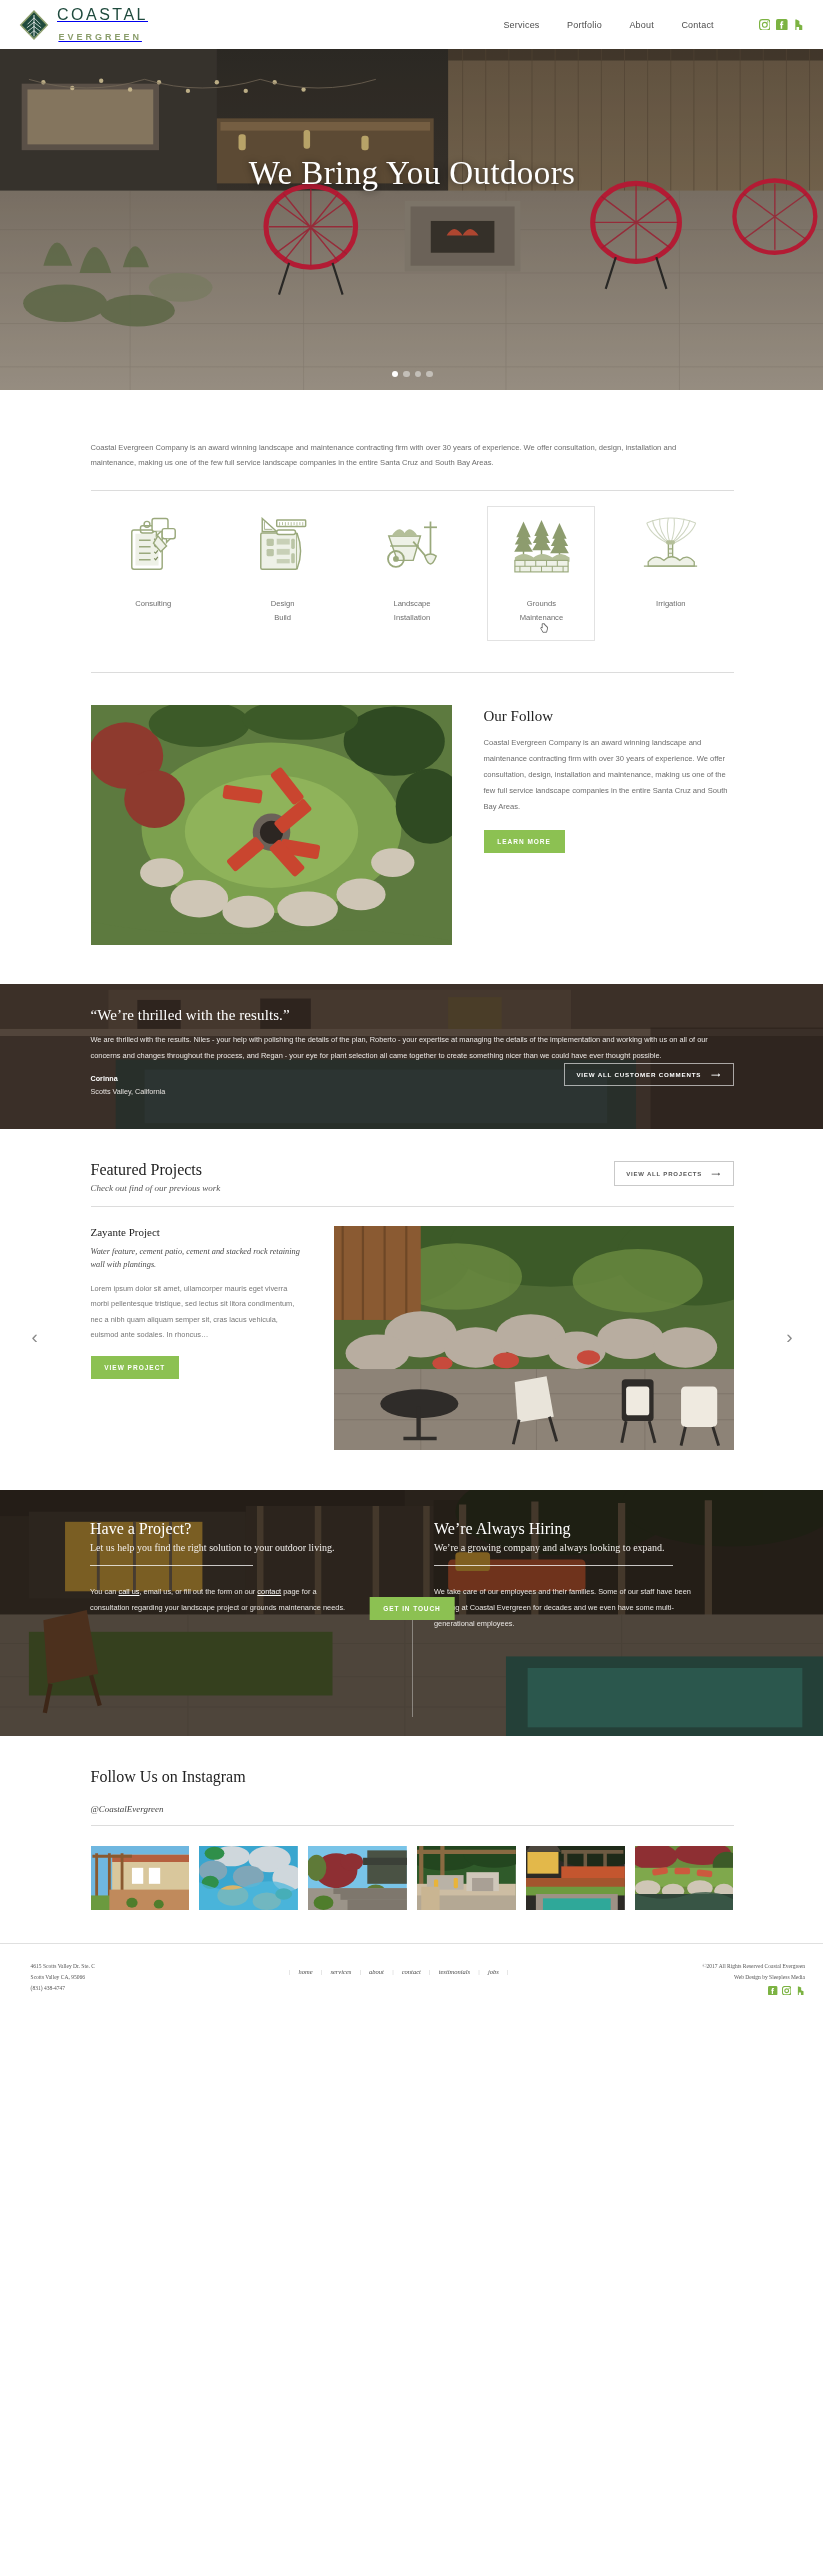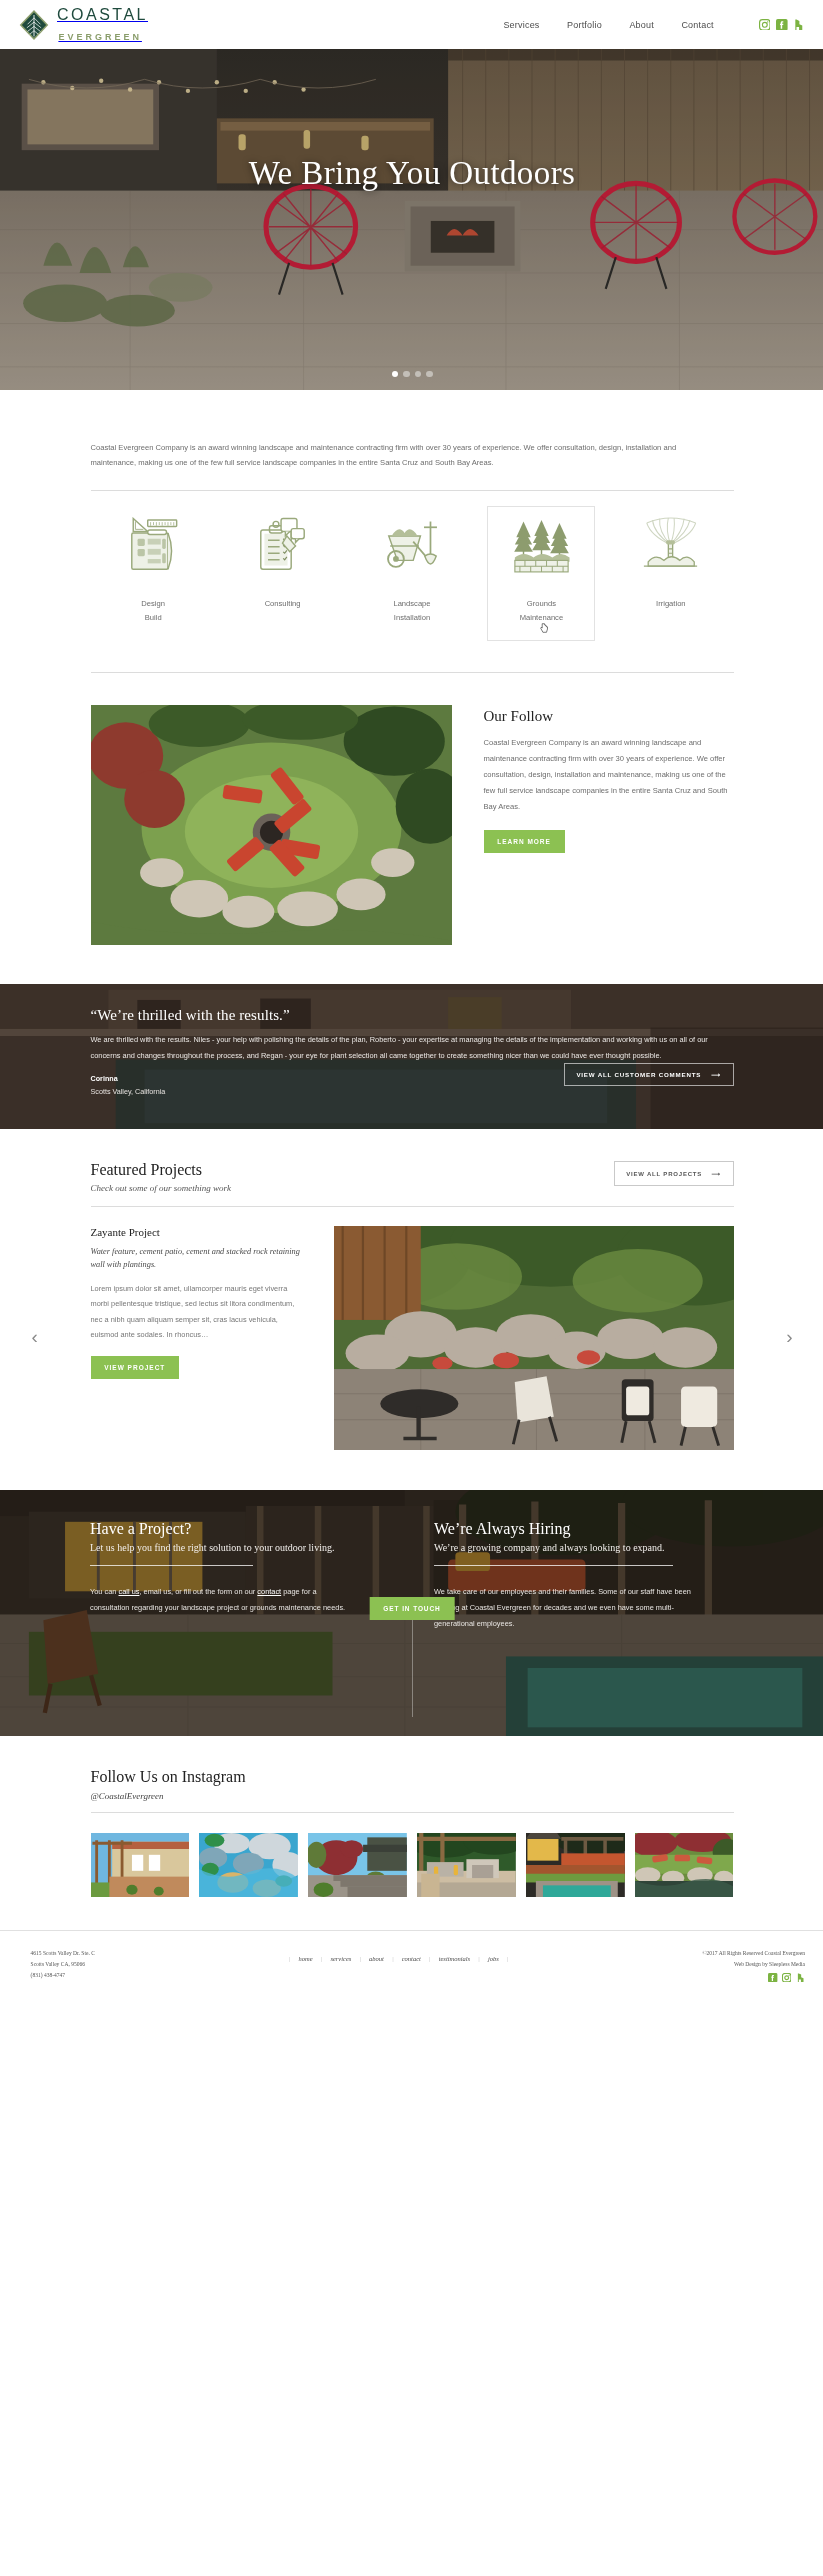--- a/index.html
+++ b/index.html
@@ -83,21 +83,21 @@
   .cta .lead{font-family:"Liberation Serif",serif;font-size:10px;line-height:1.45;margin-top:2.9px;color:#f2efec}
   .cta .hr{height:0.7px;background:rgba(255,255,255,.75);margin:10px 0 0;width:163px}
   .cta .body{font-size:7.4px;line-height:2.15;margin-top:18px;color:#e8e5e2}
   .cta .body a{color:#fff;text-decoration:underline}
   .btn-cta{position:absolute;left:50%;top:107px;transform:translateX(-50%);background:#8cc152;color:#fff;font-size:6.5px;font-weight:700;letter-spacing:0.9px;padding:8px 13.7px;text-decoration:none;z-index:4}
   .cta-div{position:absolute;left:50%;top:116px;bottom:19px;width:0.7px;background:rgba(255,255,255,.35)}
 
   
   .insta{padding:32px 0 33px}
   .insta h2{font-family:"Liberation Serif",serif;font-size:16px;color:#222;font-weight:400}
-  .insta .handle{font-family:"Liberation Serif",serif;font-style:italic;font-size:9px;color:#444;margin-top:5px}
+  .insta .handle{font-family:"Liberation Serif",serif;font-style:italic;font-size:9px;color:#444;margin-top:18px}
   .insta-rule{height:0.7px;background:#dcdcdc;margin:11.6px 0 20px}
   .ig-grid{display:flex;gap:10px}
   .ig{flex:1;height:64px;position:relative;overflow:hidden}
 
   
   .footer{border-top:0.7px solid #e0e0e0;padding:17.3px 19px 14.5px;display:flex;justify-content:space-between;align-items:flex-start;font-family:"Liberation Serif",serif}
   .f-addr{font-size:5.5px;line-height:1.95;color:#555;padding-left:11.6px}
   .f-nav{display:flex;align-items:center;gap:0;font-size:6.5px;font-style:italic;color:#4a4a4a;padding-top:7.2px}
   .f-nav a{color:#4a4a4a;text-decoration:none;padding:0 8px}
   .f-sep{color:#b9b9b9}
@@ -251,20 +251,43 @@
 
 <div class="wrap svc-sec">
   <p class="svc-body">Coastal Evergreen Company is an award winning landscape and maintenance contracting firm with over 30 years of experience. We offer consultation, design, installation and maintenance, making us one of the few full service landscape companies in the entire Santa Cruz and South Bay Areas.</p>
   <div class="rule"></div>
 
   <div class="icons-row">
 
     <div class="icard">
       <span>
       <svg width="55" height="58" viewBox="0 0 76 80">
+        <rect x="8" y="18" width="42" height="54" rx="3" fill="none" stroke="#9aa97c" stroke-width="2"></rect>
+        <rect x="13" y="23" width="32" height="44" fill="#eef1e7"></rect>
+        <rect x="20" y="12" width="18" height="10" rx="3" fill="none" stroke="#9aa97c" stroke-width="2"></rect>
+        <circle cx="29" cy="10" r="4" fill="none" stroke="#9aa97c" stroke-width="2"></circle>
+        <g stroke="#9aa97c" stroke-width="2">
+              <path d="M18 32h16M18 41h16M18 50h16M18 59h16"></path>
+            </g>
+        <g stroke="#7e8e60" stroke-width="1.6" fill="none">
+              <path d="M39 30l2 2 3-4M39 39l2 2 3-4M39 48l2 2 3-4M39 57l2 2 3-4"></path>
+            </g>
+        <path d="M44 26 L56 40 L48 48 L38 36 Z" fill="#eef1e7" stroke="#9aa97c" stroke-width="2"></path>
+        <rect x="36" y="2" width="22" height="18" rx="3" fill="#fff" stroke="#9aa97c" stroke-width="2"></rect>
+        <path d="M42 20 l0 6 l6 -6" fill="#fff" stroke="#9aa97c" stroke-width="2"></path>
+        <rect x="50" y="16" width="18" height="14" rx="3" fill="#fff" stroke="#9aa97c" stroke-width="2"></rect>
+        <path d="M56 30 l0 5 l5 -5" fill="#fff" stroke="#9aa97c" stroke-width="2"></path>
+      </svg>
+        </span>
+      <span class="ilabel">Consulting</span>
+    </div>
+
+    <div class="icard">
+      <span>
+      <svg width="55" height="58" viewBox="0 0 76 80">
         <rect x="8" y="22" width="50" height="50" rx="2" fill="#eef1e7" stroke="#9aa97c" stroke-width="2"></rect>
         <path d="M58 22 q10 25 0 50" fill="#eef1e7" stroke="#9aa97c" stroke-width="2"></path>
         <rect x="16" y="30" width="10" height="10" rx="2" fill="#9aa97c" opacity=".6"></rect>
         <rect x="16" y="44" width="10" height="10" rx="2" fill="#9aa97c" opacity=".6"></rect>
         <rect x="30" y="30" width="18" height="8" fill="#9aa97c" opacity=".45"></rect>
         <rect x="30" y="44" width="18" height="8" fill="#9aa97c" opacity=".45"></rect>
         <rect x="30" y="58" width="18" height="6" fill="#9aa97c" opacity=".45"></rect>
         <rect x="50" y="30" width="5" height="14" rx="2" fill="#9aa97c" opacity=".6"></rect>
         <rect x="50" y="50" width="5" height="14" rx="2" fill="#9aa97c" opacity=".6"></rect>
         <path d="M10 2 L10 20 L30 20 Z" fill="#fff" stroke="#9aa97c" stroke-width="2"></path>
@@ -275,43 +298,20 @@
             </g>
         <rect x="30" y="18" width="26" height="6" rx="3" fill="#fff" stroke="#9aa97c" stroke-width="2"></rect>
       </svg>
         </span>
       <span class="ilabel" style="white-space:pre-line">Design
 Build</span>
     </div>
 
     <div class="icard">
       <span>
-      <svg width="55" height="58" viewBox="0 0 76 80">
-        <rect x="8" y="18" width="42" height="54" rx="3" fill="none" stroke="#9aa97c" stroke-width="2"></rect>
-        <rect x="13" y="23" width="32" height="44" fill="#eef1e7"></rect>
-        <rect x="20" y="12" width="18" height="10" rx="3" fill="none" stroke="#9aa97c" stroke-width="2"></rect>
-        <circle cx="29" cy="10" r="4" fill="none" stroke="#9aa97c" stroke-width="2"></circle>
-        <g stroke="#9aa97c" stroke-width="2">
-              <path d="M18 32h16M18 41h16M18 50h16M18 59h16"></path>
-            </g>
-        <g stroke="#7e8e60" stroke-width="1.6" fill="none">
-              <path d="M39 30l2 2 3-4M39 39l2 2 3-4M39 48l2 2 3-4M39 57l2 2 3-4"></path>
-            </g>
-        <path d="M44 26 L56 40 L48 48 L38 36 Z" fill="#eef1e7" stroke="#9aa97c" stroke-width="2"></path>
-        <rect x="36" y="2" width="22" height="18" rx="3" fill="#fff" stroke="#9aa97c" stroke-width="2"></rect>
-        <path d="M42 20 l0 6 l6 -6" fill="#fff" stroke="#9aa97c" stroke-width="2"></path>
-        <rect x="50" y="16" width="18" height="14" rx="3" fill="#fff" stroke="#9aa97c" stroke-width="2"></rect>
-        <path d="M56 30 l0 5 l5 -5" fill="#fff" stroke="#9aa97c" stroke-width="2"></path>
-      </svg>
-        </span>
-      <span class="ilabel">Consulting</span>
-    </div>
-
-    <div class="icard">
-      <span>
       <svg width="59" height="58" viewBox="0 0 82 80">
         <path d="M8 26 h44 l-10 34 h-22 z" fill="#eef1e7" stroke="#9aa97c" stroke-width="2"></path>
         <path d="M10 40 h40" stroke="#9aa97c" stroke-width="2"></path>
         <path d="M12 26 q10 -16 18 -4 q8 -12 18 4 z" fill="#b4bf99"></path>
         <path d="M42 34 L66 62" stroke="#9aa97c" stroke-width="2.4" fill="none"></path>
         <circle cx="18" cy="58" r="11" fill="none" stroke="#9aa97c" stroke-width="2.6"></circle>
         <circle cx="18" cy="58" r="4" fill="#9aa97c"></circle>
         <path d="M66 6 V56" stroke="#9aa97c" stroke-width="2.4"></path>
         <path d="M57 14 h18" stroke="#9aa97c" stroke-width="2.4"></path>
         <path d="M58 54 q8 22 16 0 q-8 -6 -16 0 z" fill="#eef1e7" stroke="#9aa97c" stroke-width="2"></path>
@@ -470,21 +470,21 @@
       <span>VIEW ALL CUSTOMER COMMENTS</span>
       <span>⟶</span>
     </a>
   </div>
 </div>
 
 <div class="wrap proj-sec">
   <div class="proj-head">
     <div>
       <h2>Featured Projects</h2>
-      <div class="proj-sub">Check out some of our something work</div>
+      <div class="proj-sub">Check out find of our previous work</div>
     </div>
     <a class="btn-line" href="#">
       <span>VIEW ALL PROJECTS</span>
       <span>⟶</span>
     </a>
   </div>
   <div class="proj-rule"></div>
 
   <div class="proj-body">
     <span class="arrow arr-l">‹</span>

